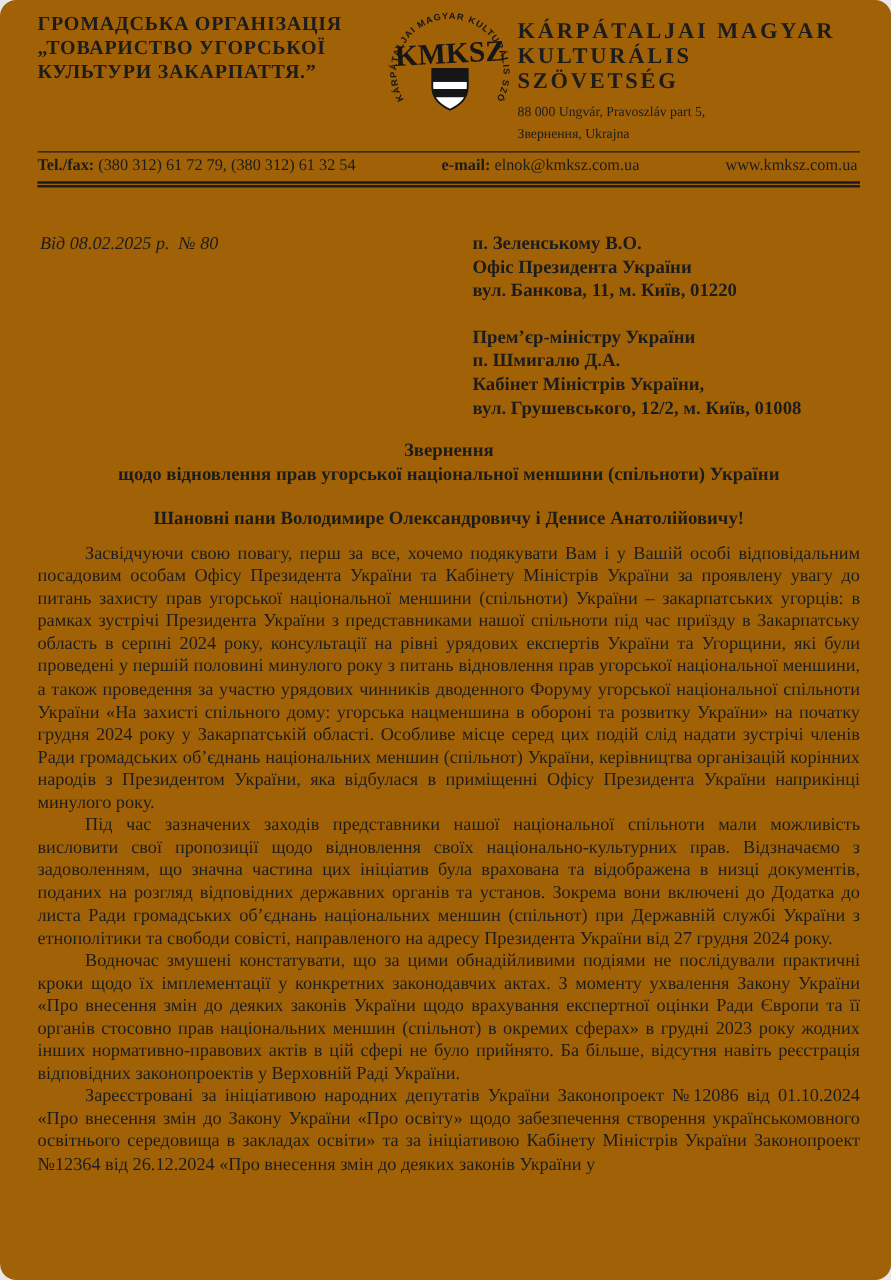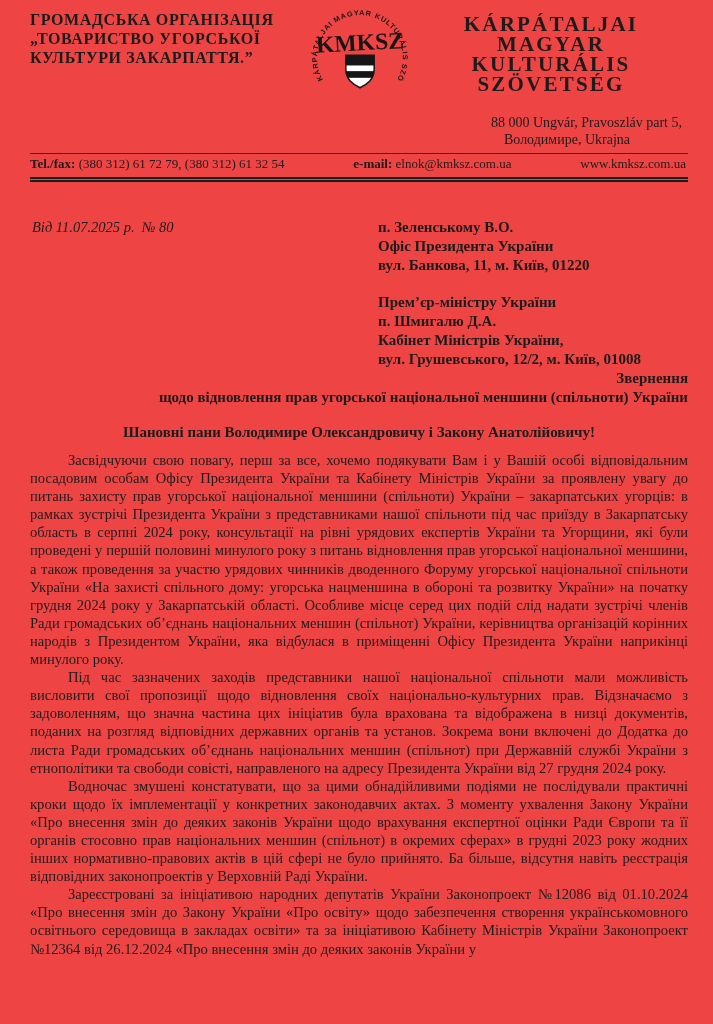--- a/index.html
+++ b/index.html
@@ -1,35 +1,36 @@
 <!DOCTYPE html>
 <html><head>
 <meta charset="utf-8">
 <style>
   * { margin: 0; padding: 0; box-sizing: border-box; }
   html, body { background: #e8e8e8; }
   .page {
     position: relative;
     width: 713px; height: 1024px;
     margin: 0 auto;
-    background: #ef4444;
+    background: #a16207;
     color: #1c1c1c;
     font-family: "Liberation Serif", "DejaVu Serif", serif;
     overflow: hidden;
     padding: 10px 25px 0 30px;
+    border-radius: 13px;
   }
   
   .letterhead { display: flex; align-items: flex-start; }
   .lh-left { width: 278px; }
   .org-ua { font-weight: 700; font-size: 16px; line-height: 19px; letter-spacing: 0.6px; }
   .addr-ua { font-size: 13.5px; line-height: 17px; margin-top: 7px; }
   .lh-logo { width: 106px; flex: 0 0 auto; margin-top: -4px; }
   .lh-right { flex: 1; padding-top: 4px; }
-  .org-hu { font-weight: 700; font-size: 21px; line-height: 20px; letter-spacing: 2.2px; text-align: center; }
-  .addr-hu { font-size: 14px; line-height: 17px; margin-top: 20px; text-align: right; padding-right: 6px; }
+  .org-hu { font-weight: 700; font-size: 18px; line-height: 20px; letter-spacing: 2.2px; }
+  .addr-hu { font-size: 11px; line-height: 17px; margin-top: 8px; padding-right: 6px; }
   .addr-hu .l2 { padding-right: 52px; }
   
   .contact-row {
     display: flex; justify-content: space-between; align-items: flex-start;
     margin-top: 5px;
     border-top: 1.5px solid #1c1c1c;
     border-bottom: 5px double #1c1c1c;
     padding: 2px 2px 5px 0;
     font-size: 13px; line-height: 16px; gap: 32px;
   }
@@ -37,21 +38,21 @@
   
   .ref-section { position: relative; margin-top: 36px; }
   .date-line {
     position: absolute; left: 2px; top: 1px;
     font-style: italic; font-size: 14.5px; white-space: pre;
   }
   .recipients { margin-left: 348px; }
   .recipient { font-weight: 700; font-size: 15px; line-height: 19px; }
   .recipient + .recipient { margin-top: 18px; }
   
-  .subject { text-align: right; font-weight: 700; font-size: 15px; line-height: 19px; }
+  .subject { margin-top: 15px; text-align: center; font-weight: 700; font-size: 15px; line-height: 19px; }
   .salutation { margin-top: 17px; text-align: center; font-weight: 700; font-size: 15px; }
   
   .body-text { margin-top: 10px; }
   .body-text p {
     font-size: 14.6px; line-height: 18.1px;
     text-align: justify; text-indent: 38px;
     color: #1d1d1d;
   }
   
   .logo-svg text { fill: #161616; }
@@ -92,60 +93,60 @@
       </svg>
     </div>
 
     <div class="lh-right">
       <div class="org-hu">
         <div>KÁRPÁTALJAI MAGYAR</div>
         <div>KULTURÁLIS SZÖVETSÉG</div>
       </div>
       <div class="addr-hu">
         <div>88 000 Ungvár, Pravoszláv part 5,</div>
-        <div class="l2">Володимире, Ukrajna</div>
+        <div class="l2">Звернення, Ukrajna</div>
       </div>
     </div>
   </header>
 
   <div class="contact-row">
     <span>
       <b>Tel./fax:</b>
       <span>(380 312) 61 72 79, (380 312) 61 32 54</span>
     </span>
     <span>
       <b>e-mail:</b>
       <span>elnok@kmksz.com.ua</span>
     </span>
     <span>www.kmksz.com.ua</span>
   </div>
 
   <div class="ref-section">
-    <span class="date-line">Від 11.07.2025 р.  № 80</span>
+    <span class="date-line">Від 08.02.2025 р.  № 80</span>
     <div class="recipients">
       <div class="recipient">
         <div>п. Зеленському В.О.</div>
         <div>Офіс Президента України</div>
         <div>вул. Банкова, 11, м. Київ, 01220</div>
       </div>
       <div class="recipient">
         <div>Прем’єр-міністру України</div>
         <div>п. Шмигалю Д.А.</div>
         <div>Кабінет Міністрів України,</div>
         <div>вул. Грушевського, 12/2, м. Київ, 01008</div>
       </div>
     </div>
   </div>
 
   <div class="subject">
     <div>Звернення</div>
     <div>щодо відновлення прав угорської національної меншини (спільноти) України</div>
   </div>
 
-  <div class="salutation">Шановні пани Володимире Олександровичу і Закону Анатолійовичу!</div>
+  <div class="salutation">Шановні пани Володимире Олександровичу і Денисе Анатолійовичу!</div>
 
   <div class="body-text">
     <p>Засвідчуючи свою повагу, перш за все, хочемо подякувати Вам і у Вашій особі відповідальним посадовим особам Офісу Президента України та Кабінету Міністрів України за проявлену увагу до питань захисту прав угорської національної меншини (спільноти) України – закарпатських угорців: в рамках зустрічі Президента України з представниками нашої спільноти під час приїзду в Закарпатську область в серпні 2024 року, консультації на рівні урядових експертів України та Угорщини, які були проведені у першій половині минулого року з питань відновлення прав угорської національної меншини, а також проведення за участю урядових чинників дводенного Форуму угорської національної спільноти України «На захисті спільного дому: угорська нацменшина в обороні та розвитку України» на початку грудня 2024 року у Закарпатській області. Особливе місце серед цих подій слід надати зустрічі членів Ради громадських об’єднань національних меншин (спільнот) України, керівництва організацій корінних народів з Президентом України, яка відбулася в приміщенні Офісу Президента України наприкінці минулого року.</p>
     <p>Під час зазначених заходів представники нашої національної спільноти мали можливість висловити свої пропозиції щодо відновлення своїх національно-культурних прав. Відзначаємо з задоволенням, що значна частина цих ініціатив була врахована та відображена в низці документів, поданих на розгляд відповідних державних органів та установ. Зокрема вони включені до Додатка до листа Ради громадських об’єднань національних меншин (спільнот) при Державній службі України з етнополітики та свободи совісті, направленого на адресу Президента України від 27 грудня 2024 року.</p>
     <p>Водночас змушені констатувати, що за цими обнадійливими подіями не послідували практичні кроки щодо їх імплементації у конкретних законодавчих актах. З моменту ухвалення Закону України «Про внесення змін до деяких законів України щодо врахування експертної оцінки Ради Європи та її органів стосовно прав національних меншин (спільнот) в окремих сферах» в грудні 2023 року жодних інших нормативно-правових актів в цій сфері не було прийнято. Ба більше, відсутня навіть реєстрація відповідних законопроектів у Верховній Раді України.</p>
     <p>Зареєстровані за ініціативою народних депутатів України Законопроект №12086 від 01.10.2024 «Про внесення змін до Закону України «Про освіту» щодо забезпечення створення українськомовного освітнього середовища в закладах освіти» та за ініціативою Кабінету Міністрів України Законопроект №12364 від 26.12.2024 «Про внесення змін до деяких законів України у</p>
   </div>
 
 </div>
 

